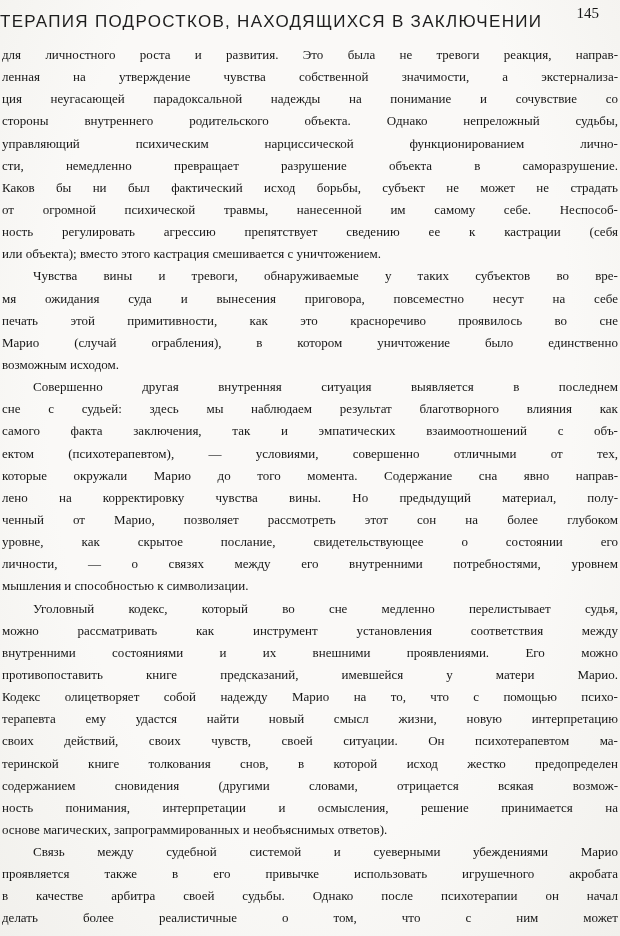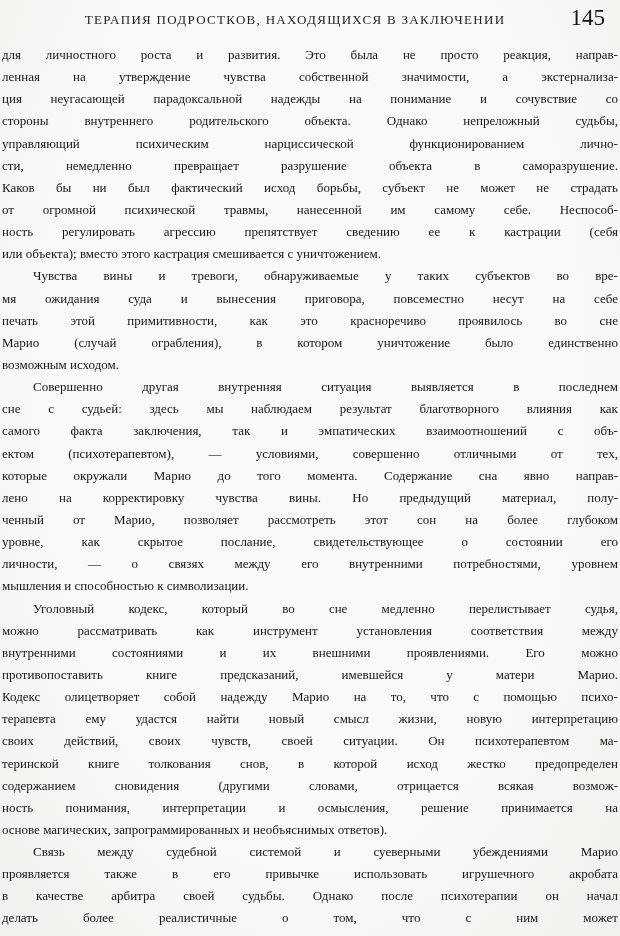--- a/index.html
+++ b/index.html
@@ -22,34 +22,33 @@
     top: 7px;
     left: 0;
     right: 0;
     height: 30px;
   }
   .running-head {
     position: absolute;
     left: 0;
     right: 30px;
     top: 5px;
-    text-align: center;
-    font-family: Liberation Serif, serif;
-    font-size: 13px;
+    font-family: Liberation Sans, sans-serif;
+    font-size: 17px;
     letter-spacing: 1.3px;
     font-weight: 500;
     color: #1d1d1d;
     white-space: nowrap;
   }
   .page-number {
     position: absolute;
-    right: 15px;
+    right: 21px;
     top: -2px;
     font-family: "Liberation Serif", serif;
-    font-size: 23px;
+    font-size: 15px;
     color: #151515;
   }
   .text-block {
     position: absolute;
     top: 44px;
     left: 2px;
     right: 2px;
     font-family: "Liberation Serif", serif;
     font-size: 13px;
     color: #161616;
@@ -80,21 +79,21 @@
       <div class="para">
         <div class="line just">
           <span>для</span>
           <span>личностного</span>
           <span>роста</span>
           <span>и</span>
           <span>развития.</span>
           <span>Это</span>
           <span>была</span>
           <span>не</span>
-          <span>просто</span>
+          <span>тревоги</span>
           <span>реакция,</span>
           <span>направ-</span>
         </div>
         <div class="line just">
           <span>ленная</span>
           <span>на</span>
           <span>утверждение</span>
           <span>чувства</span>
           <span>собственной</span>
           <span>значимости,</span>

